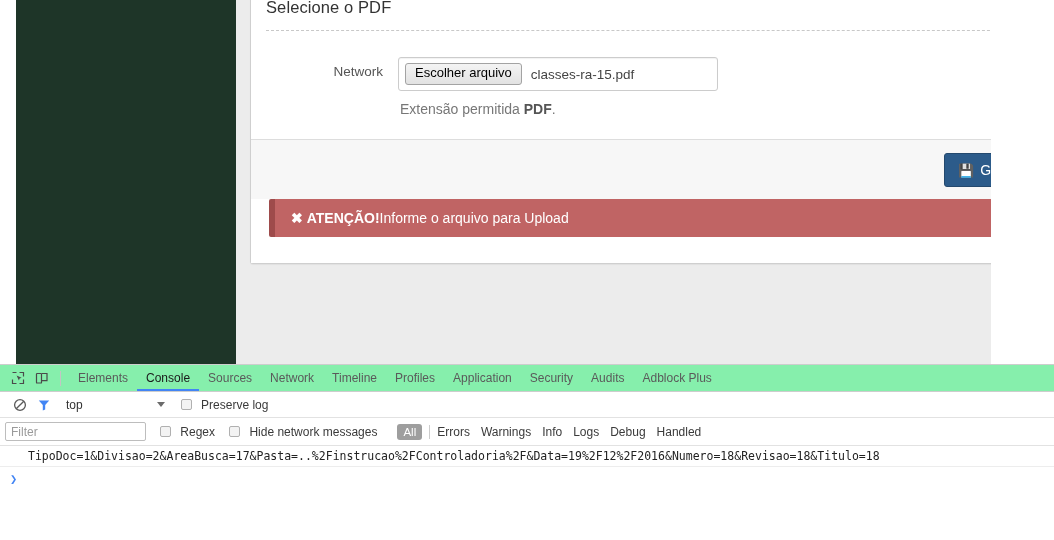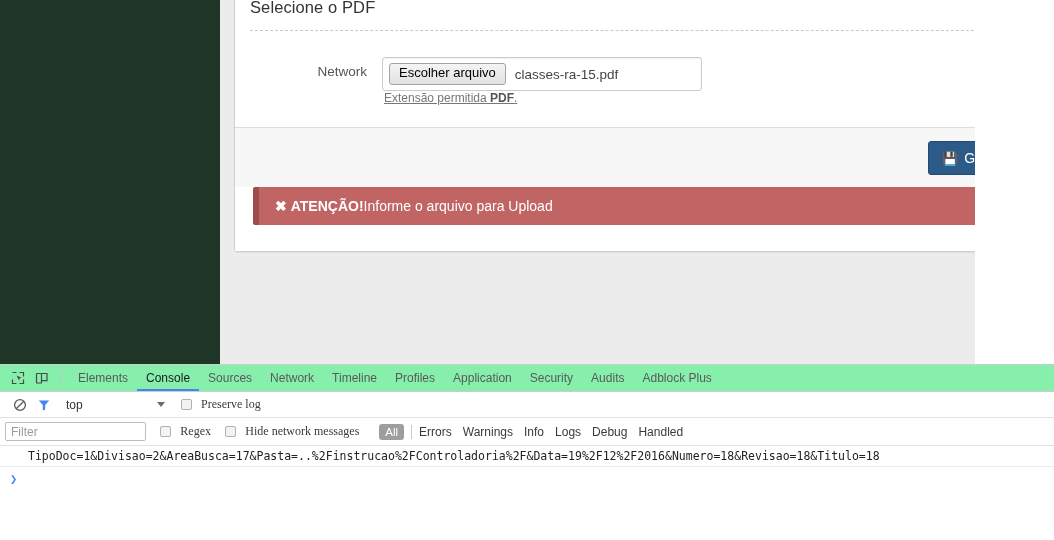--- a/index.html
+++ b/index.html
@@ -7,21 +7,21 @@
     margin: 0; padding: 0;
     width: 1054px; height: 540px;
     overflow: hidden;
     font-family: "Liberation Sans", sans-serif;
     background: #ffffff;
   }
 
   
   #app-region {
     position: absolute;
-    left: 0; top: 0; width: 975px; height: 364px;
+    left: 16px; top: 0; width: 975px; height: 364px;
     background: #c2410c;
     overflow: hidden;
   }
   #sidebar {
     position: absolute;
     left: 0; top: 0; width: 220px; height: 364px;
     background: #1e3528;
   }
   #content-area {
     position: absolute;
@@ -90,24 +90,24 @@
     line-height: 1.15;
     white-space: nowrap;
   }
   .file-name {
     font-size: 13.5px;
     color: #444444;
     margin-left: 9px;
     white-space: nowrap;
   }
   .help-text {
-    font-size: 12px;
+    font-size: 14px;
     color: #777777;
+    margin-top: 10px;
     margin-left: 2px;
-    text-decoration: underline;
   }
   .help-text b { color: #555555; font-weight: bold; }
 
   .panel-footer {
     border-top: 1px solid #dddddd;
     background: #f7f7f7;
     padding: 13px 18px;
     text-align: right;
     height: 60px;
   }
@@ -214,21 +214,20 @@
     border-radius: 2px;
     background: #f3f3f3;
     display: inline-block;
     vertical-align: middle;
     cursor: pointer;
   }
   .cb-label {
     font-size: 12px; color: #3a3a3a;
     margin-left: 6px; margin-right: 14px;
     vertical-align: middle;
-    font-family: Liberation Serif, serif;
   }
 
   .dt-filterbar {
     height: 28px;
     display: flex;
     align-items: center;
     padding-left: 5px;
     border-bottom: 1px solid #e2e2e2;
     background: #ffffff;
   }

